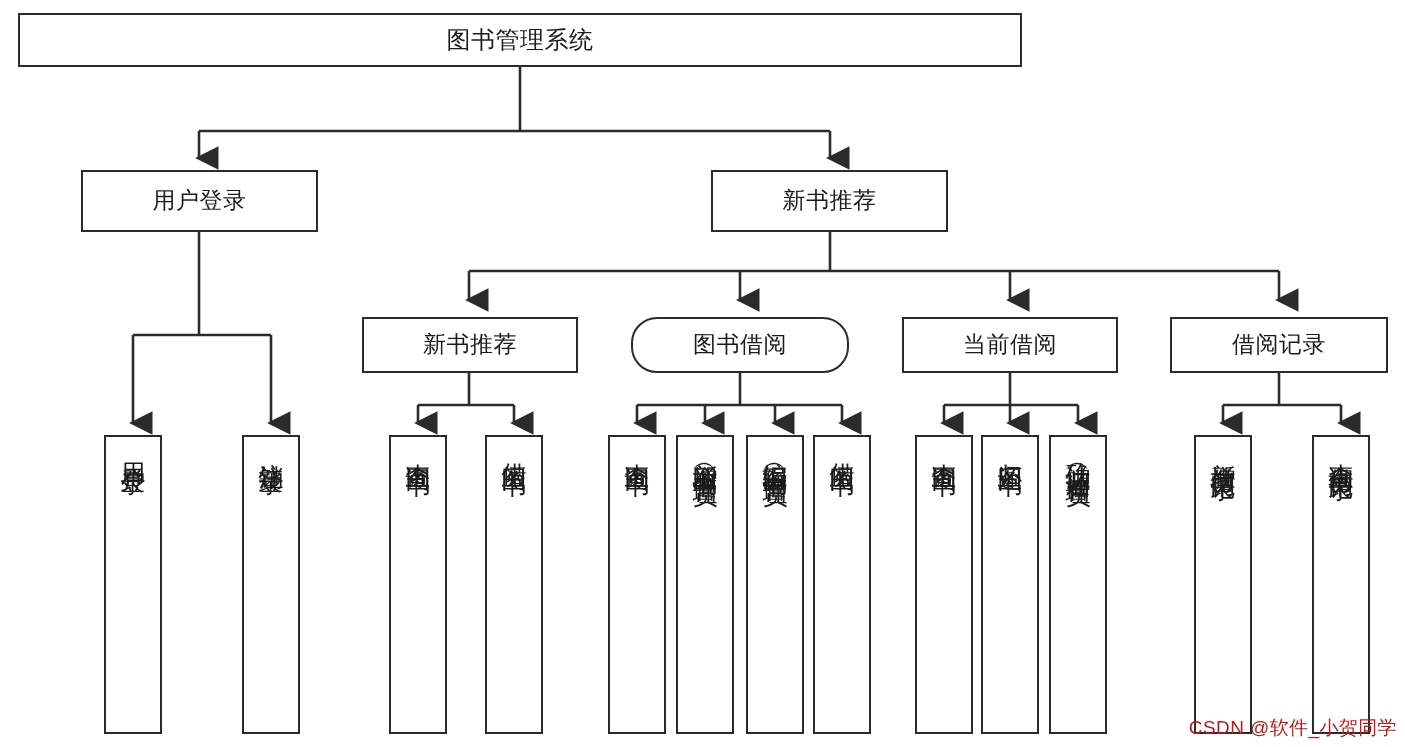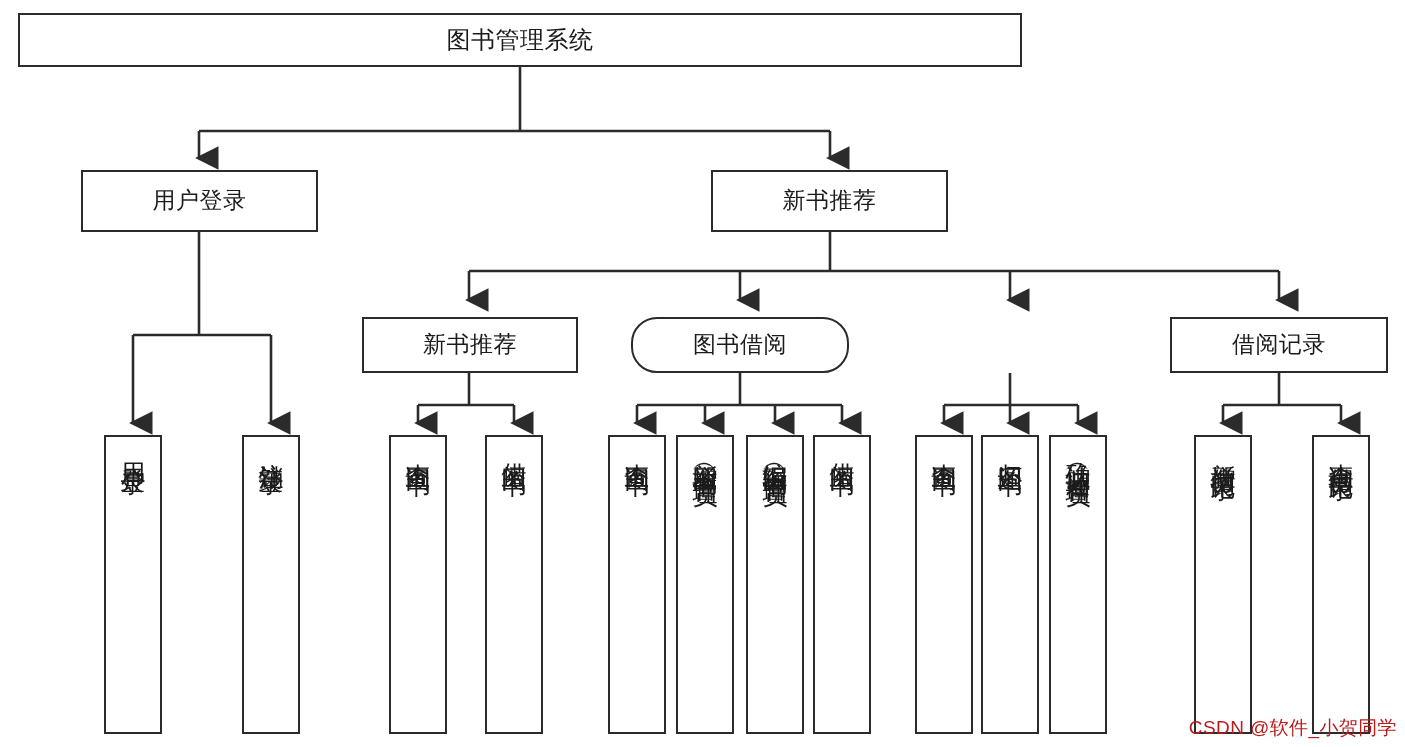--- a/index.html
+++ b/index.html
@@ -141,20 +141,23 @@
   <div class="node horiz" style="left:711px; top:170px; width:237px; height:62px;">
     <span class="node-label">新书推荐</span>
   </div>
 
   <div class="node horiz" style="left:362px; top:317px; width:216px; height:56px;">
     <span class="node-label">新书推荐</span>
   </div>
   <div class="node horiz" style="left:631px; top:317px; width:218px; height:56px;border-radius:26px;">
     <span class="node-label">图书借阅</span>
   </div>
+  <div class="node horiz" style="left:902px; top:317px; width:216px; height:56px;">
+    <span class="node-label">当前借阅</span>
+  </div>
   <div class="node horiz" style="left:1170px; top:317px; width:218px; height:56px;text-align:right;">
     <span class="node-label">借阅记录</span>
   </div>
 
   <div class="node vert" style="left:104px; top:435px; width:58px; height:299px;">
     <span class="node-label">用户登录</span>
   </div>
   <div class="node vert" style="left:242px; top:435px; width:58px; height:299px;">
     <span class="node-label">注销登录</span>
   </div>

